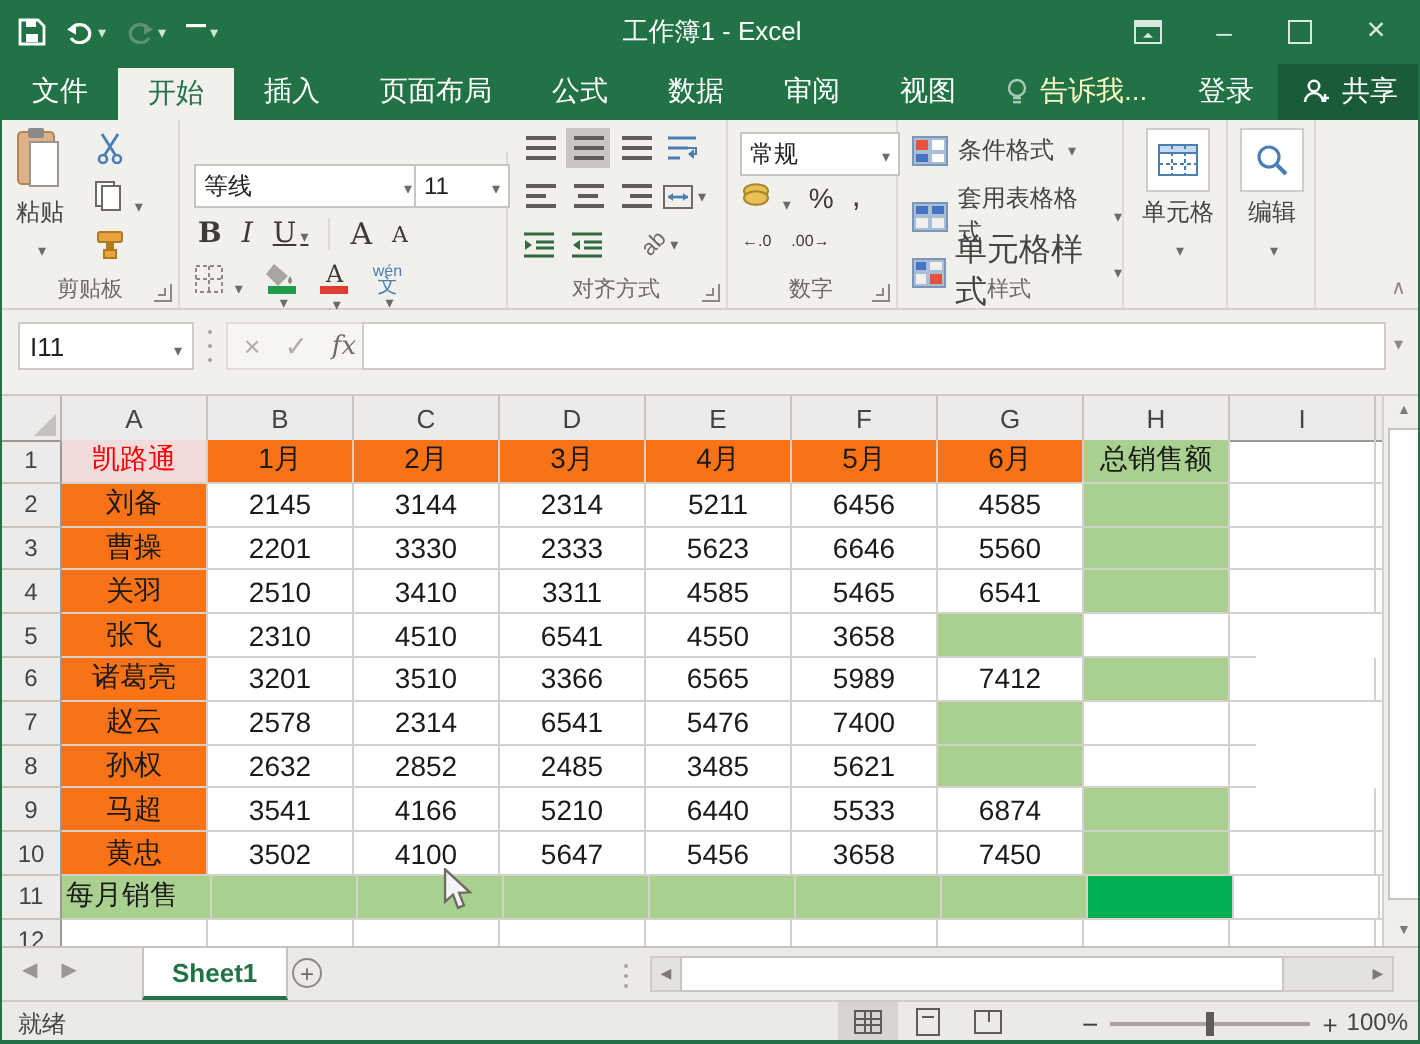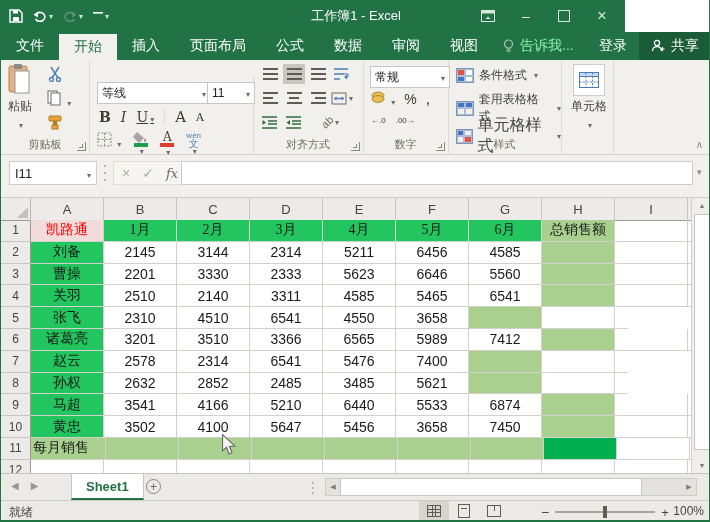--- a/index.html
+++ b/index.html
@@ -1,33 +1,33 @@
 <!DOCTYPE html>
 <html><head>
 <meta charset="utf-8">
 <style>
   html,body{margin:0;padding:0;}
   #window{position:relative;width:710px;height:522px;font-family:"Liberation Sans","DejaVu Sans",sans-serif;
     background:#fff;overflow:hidden;border-left:1px solid #217346;border-right:1px solid #217346;box-sizing:border-box;}
   .abs{position:absolute;box-sizing:border-box;}
   
-  .titlebar{left:0;top:0;width:624px;height:32px;background:#217346;color:#fff;}
+  .titlebar{left:0;top:0;width:710px;height:32px;background:#217346;color:#fff;}
   .qat{left:8px;top:4px;height:24px;display:flex;align-items:center;gap:10px;}
   .qbtn{display:flex;align-items:center;color:#fff;}
   .dd::after{content:"▾";font-size:8px;color:#cfe3d6;margin-left:2px;}
   .ddg::after{content:"▾";font-size:8px;color:#6b6b6b;margin-left:2px;}
   .title-text{left:0;top:7px;width:710px;text-align:center;font-size:13px;color:#fff;}
   .wincontrols{right:6px;top:0;height:32px;display:flex;align-items:center;gap:4px;}
   .wc{width:34px;height:26px;display:flex;align-items:center;justify-content:center;color:#d9e8df;font-size:14px;}
   .maxbox{width:10px;height:10px;border:1px solid #d9e8df;}
   
   .tabrow{left:0;top:32px;width:710px;height:28px;background:#217346;display:flex;align-items:stretch;font-size:14px;color:#fff;}
   .rtab{display:flex;align-items:center;padding:0 15px;cursor:default;}
   .rtab.active{background:#f2f0ec;color:#217346;margin-top:2px;}
-  .tellme{display:flex;align-items:center;gap:6px;color:#86efac;padding:0 10px;}
+  .tellme{display:flex;align-items:center;gap:6px;color:#fef9c3;padding:0 10px;}
   .tabspacer{flex:1;}
   .signin{display:flex;align-items:center;padding:0 12px;}
   .share{display:flex;align-items:center;gap:6px;background:#1a5c38;padding:0 12px;}
   
   .ribbon{left:0;top:60px;width:710px;height:95px;background:#f2f0ec;border-bottom:1px solid #d5d1cc;font-size:12px;color:#444;}
   .rgroup{position:absolute;top:0;height:95px;border-right:1px solid #dedad5;}
   .glabel{position:absolute;bottom:3px;left:0;right:0;text-align:center;font-size:11px;color:#6e6a66;}
   .launcher{position:absolute;bottom:4px;right:3px;width:8px;height:8px;border-right:1px solid #8c8985;border-bottom:1px solid #8c8985;}
   .launcher::before{content:"";position:absolute;right:2px;bottom:2px;width:3px;height:3px;border-right:1px solid #8c8985;border-bottom:1px solid #8c8985;}
   .ffbox{position:absolute;background:#fff;border:1px solid #c9c5c0;height:20px;display:flex;align-items:center;padding:0 4px;font-size:12px;color:#222;justify-content:space-between;}
@@ -66,21 +66,21 @@
   .chcell{width:72px;height:22px;background:#ecebe9;border-right:1px solid #c8c5c1;border-bottom:1px solid #9c9995;
     display:flex;align-items:center;justify-content:center;font-size:13px;color:#444;}
   .chext{width:13px;}
   .grow{display:flex;height:21.8px;}
   .rhcell{width:29px;background:#ecebe9;border-right:1px solid #9c9995;border-bottom:1px solid #c8c5c1;
     display:flex;align-items:center;justify-content:center;font-size:12px;color:#444;flex:none;}
   .cell{width:72px;border-right:1px solid #d4d1cd;border-bottom:1px solid #d4d1cd;display:flex;align-items:center;justify-content:center;
     font-size:14px;color:#1a1a1a;flex:none;overflow:hidden;white-space:nowrap;}
   .cellext{width:13px;border-right:none;}
   .c-pink{background:#f2dcdb;color:#fe0000;}
-  .c-blue{background:#22c55e;font-family:Liberation Serif, serif;}
+  .c-blue{background:#f97316;}
   .c-green{background:#a9d08e;}
   .c-bright{background:#00b050;}
   .tleft{justify-content:flex-start;padding-left:2px;}
   .vscroll{left:690px;top:0;width:20px;height:275px;background:#f1efec;border-left:1px solid #d4d1cd;}
   .varrow{left:1px;width:18px;height:14px;display:flex;align-items:center;justify-content:center;color:#7d7974;font-size:7px;background:#f1efec;}
   .vthumb{left:2px;top:16px;width:16px;height:236px;background:#fdfdfd;border:1px solid #c9c6c2;}
   
   .sheetbar{left:0;top:473px;width:710px;height:27px;background:#eceae7;border-top:1px solid #c7c4c0;}
   .navarrows{left:10px;top:6px;display:flex;gap:12px;color:#9a9691;font-size:10px;}
   .sheettab{left:70px;top:0;height:26px;background:#fff;border-left:1px solid #c7c4c0;border-right:1px solid #c7c4c0;border-bottom:2px solid #217346;
@@ -421,20 +421,32 @@
               <rect x="0.5" y="0.5" width="19" height="15" fill="#fff" stroke="#4a7eb5"></rect>
               <rect x="0.5" y="0.5" width="19" height="4" fill="#c5d9f1" stroke="#4a7eb5"></rect>
               <path d="M0.5 10 h19 M7 0.5 v15 M13.5 0.5 v15" stroke="#4a7eb5" stroke-dasharray="2 1.5"></path>
             </svg>
         </span>
         <span>单元格</span>
         <span class="ddg"></span>
       </div>
     </div>
 
+    <div class="rgroup" style="left:612px;width:44px;">
+      <div class="bigbtn" style="left:7px;">
+        <span class="iconbox">
+          <svg width="16" height="16" viewBox="0 0 16 16">
+              <circle cx="6.5" cy="6.5" r="5" fill="none" stroke="#4a7eb5" stroke-width="1.6"></circle>
+              <path d="M10.5 10.5 L15 15" stroke="#4a7eb5" stroke-width="2"></path>
+            </svg>
+        </span>
+        <span>编辑</span>
+        <span class="ddg"></span>
+      </div>
+    </div>
 
     <span class="collapse">∧</span>
   </div>
 
   <div class="abs formulabar">
     <div class="abs namebox">
       <span>I11</span>
       <span class="ddg"></span>
     </div>
     <div class="abs fxdots">
@@ -502,21 +514,21 @@
           <div class="cell">6646</div>
           <div class="cell">5560</div>
           <div class="cell c-green"></div>
           <div class="cell"></div>
           <div class="cell cellext"></div>
         </div>
         <div class="grow">
           <div class="rhcell">4</div>
           <div class="cell c-blue">关羽</div>
           <div class="cell">2510</div>
-          <div class="cell">2140</div>
+          <div class="cell">3410</div>
           <div class="cell">3311</div>
           <div class="cell">4585</div>
           <div class="cell">5465</div>
           <div class="cell">6541</div>
           <div class="cell c-green"></div>
           <div class="cell"></div>
           <div class="cell cellext"></div>
         </div>
         <div class="grow">
           <div class="rhcell">5</div>

